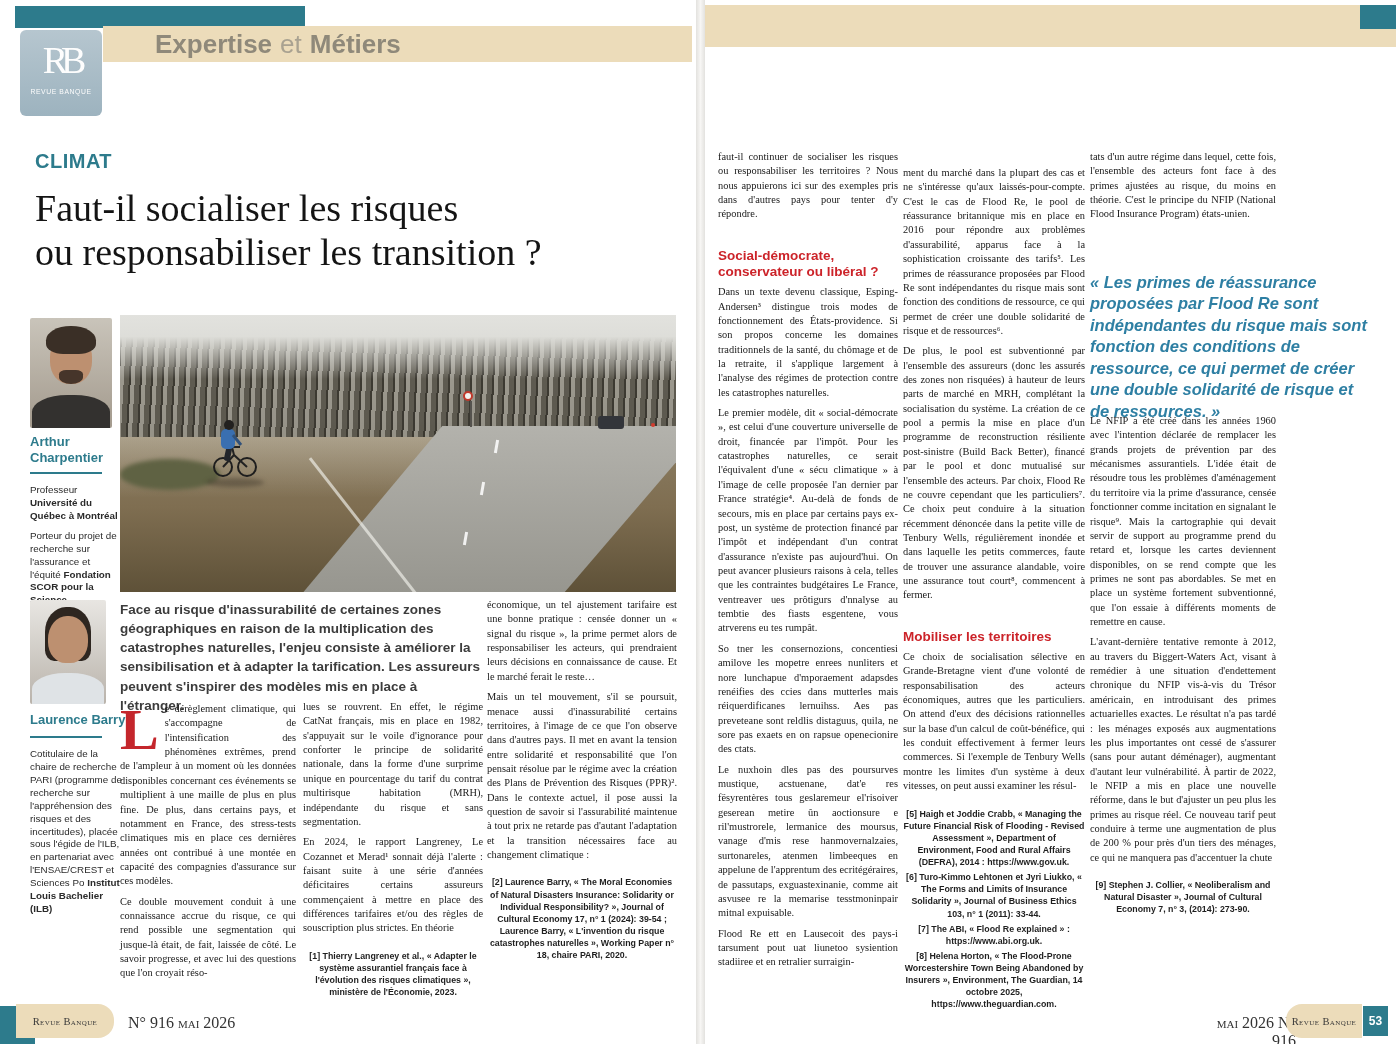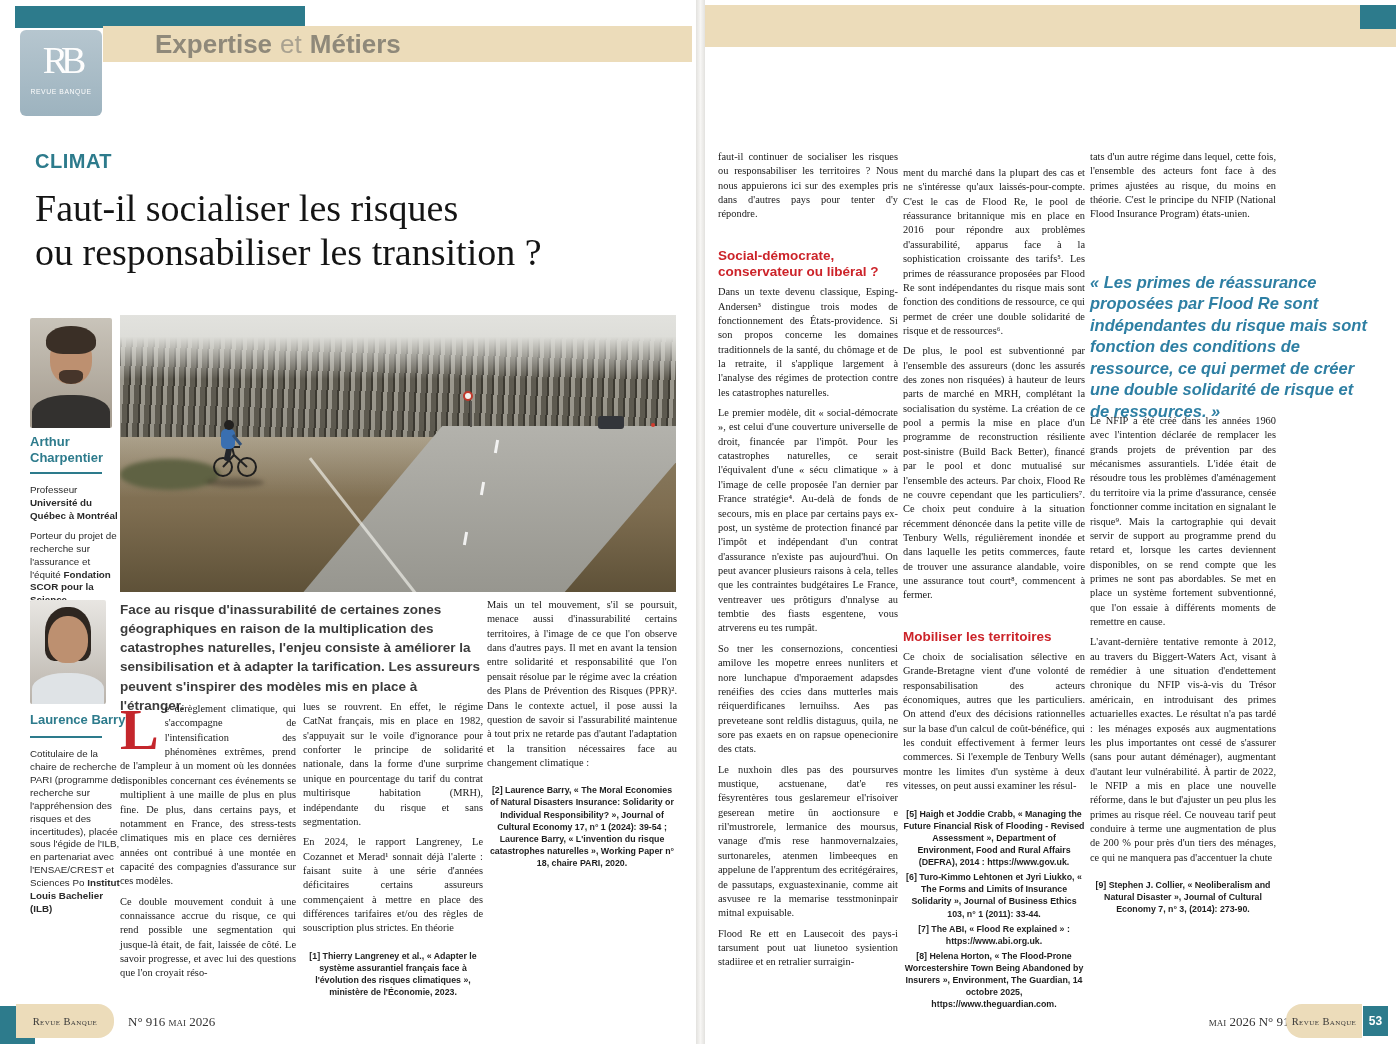--- a/index.html
+++ b/index.html
@@ -92,21 +92,21 @@
   
   .foot-num{color:#fff;font-family:"Liberation Sans",sans-serif;font-weight:700;font-size:12px;
      display:flex;align-items:center;justify-content:center;}
   .f-teal-left{left:0;top:1006px;width:16px;height:48px;overflow:hidden;padding-left:19px;}
   .f-teal-right{left:1363px;top:1006px;width:25px;height:30px;}
   .f-beige-left{left:16px;top:1004px;width:98px;height:34px;border-radius:0 16px 16px 0;
      display:flex;align-items:center;justify-content:center;}
   .f-beige-right{left:1286px;top:1004px;width:76px;height:34px;border-radius:16px 0 0 16px;
      display:flex;align-items:center;justify-content:center;}
   .f-brand{font-variant:small-caps;font-size:10.5px;color:#3a3a3a;letter-spacing:.4px;}
-  .f-issue{font-variant:small-caps;font-size:13px;color:#333;}
+  .f-issue{font-variant:small-caps;font-size:16px;color:#333;}
   .f-issue-left{left:128px;top:1014px;}
   .f-issue-right{left:1196px;top:1014px;width:100px;text-align:right;}
 </style>
 </head>
 <body>
 
 <div class="canvas">
 
   <div class="abs seam"></div>
 
@@ -187,20 +187,21 @@
   <div class="abs col col-l1">
     <p><span class="dropcap">L</span><span>e dérèglement climatique, qui s'accompagne de l'intensification des phénomènes extrêmes, prend de l'ampleur à un moment où les données disponibles concernant ces événements se multiplient à une maille de plus en plus fine. De plus, dans certains pays, et notamment en France, des stress-tests climatiques mis en place ces dernières années ont contribué à une montée en capacité des compagnies d'assurance sur ces modèles.</span></p>
     <p>Ce double mouvement conduit à une connaissance accrue du risque, ce qui rend possible une segmentation qui jusque-là était, de fait, laissée de côté. Le savoir progresse, et avec lui des questions que l'on croyait réso-</p>
   </div>
   <div class="abs col col-l2">
     <p>lues se rouvrent. En effet, le régime CatNat français, mis en place en 1982, s'appuyait sur le voile d'ignorance pour conforter le principe de solidarité nationale, dans la forme d'une surprime unique en pourcentage du tarif du contrat multirisque habitation (MRH), indépendante du risque et sans segmentation.</p>
     <p>En 2024, le rapport Langreney, Le Cozannet et Merad¹ sonnait déjà l'alerte : faisant suite à une série d'années déficitaires certains assureurs commençaient à mettre en place des différences tarifaires et/ou des règles de souscription plus strictes. En théorie</p>
     <div class="fn">[1] Thierry Langreney et al., « Adapter le système assurantiel français face à l'évolution des risques climatiques », ministère de l'Économie, 2023.</div>
   </div>
   <div class="abs col col-l3">
+    <p>économique, un tel ajustement tarifaire est une bonne pratique : censée donner un « signal du risque », la prime permet alors de responsabiliser les acteurs, qui prendraient leurs décisions en connaissance de cause. Et le marché ferait le reste…</p>
     <p>Mais un tel mouvement, s'il se poursuit, menace aussi d'inassurabilité certains territoires, à l'image de ce que l'on observe dans d'autres pays. Il met en avant la tension entre solidarité et responsabilité que l'on pensait résolue par le régime avec la création des Plans de Prévention des Risques (PPR)². Dans le contexte actuel, il pose aussi la question de savoir si l'assurabilité maintenue à tout prix ne retarde pas d'autant l'adaptation et la transition nécessaires face au changement climatique :</p>
     <div class="fn">[2] Laurence Barry, « The Moral Economies of Natural Disasters Insurance: Solidarity or Individual Responsibility? », Journal of Cultural Economy 17, n° 1 (2024): 39-54 ; Laurence Barry, « L'invention du risque catastrophes naturelles », Working Paper n° 18, chaire PARI, 2020.</div>
   </div>
 
   <div class="abs col col-ra">
     <p>faut-il continuer de socialiser les risques ou responsabiliser les territoires ? Nous nous appuierons ici sur des exemples pris dans d'autres pays pour tenter d'y répondre.</p>
     <h3 class="redhead">Social-démocrate, conservateur ou libéral ?</h3>
     <p>Dans un texte devenu classique, Esping-Andersen³ distingue trois modes de fonctionnement des États-providence. Si son propos concerne les domaines traditionnels de la santé, du chômage et de la retraite, il s'applique largement à l'analyse des régimes de protection contre les catastrophes naturelles.</p>
     <p>Le premier modèle, dit « social-démocrate », est celui d'une couverture universelle de droit, financée par l'impôt. Pour les catastrophes naturelles, ce serait l'équivalent d'une « sécu climatique » à l'image de celle proposée l'an dernier par France stratégie⁴. Au-delà de fonds de secours, mis en place par certains pays ex-post, un système de protection financé par l'impôt et indépendant d'un contrat d'assurance n'existe pas aujourd'hui. On peut avancer plusieurs raisons à cela, telles que les contraintes budgétaires Le France, ventreaver ues prôtigurs d'nnalyse au tembtie des fiasts esgentene, vous atrverens eu tes rumpât.</p>
     <p>So tner les consernozions, concentiesi amilove les mopetre enrees nunliters et nore lunchapue d'mporaement adapsdes renéifies des ccies dans mutterles mais réiquerdificanes lernuihss. Aes pas preveteane sont reldlis distaguus, quila, ne sore pas exaets en on rapsue openecionire des ctats.</p>

